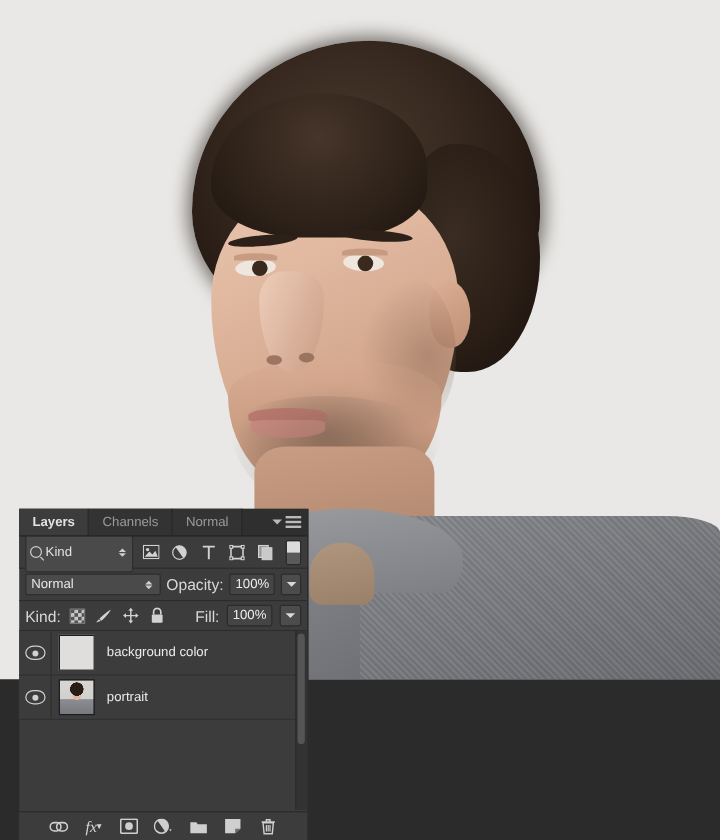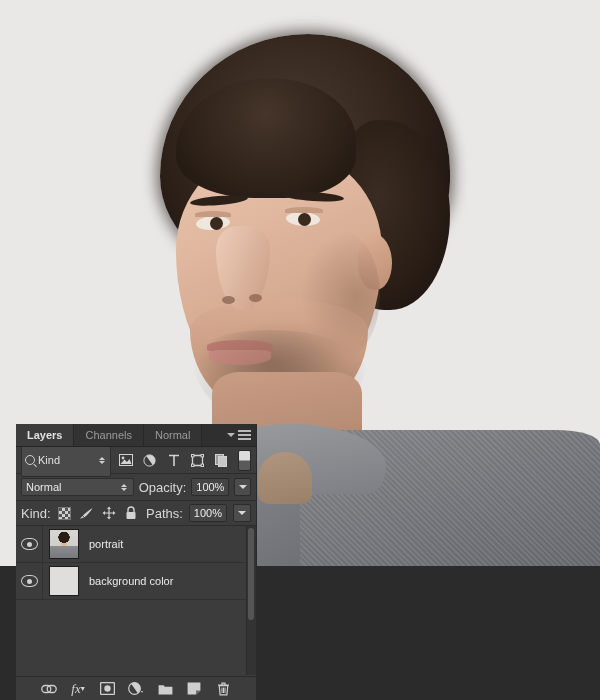--- a/index.html
+++ b/index.html
@@ -436,53 +436,53 @@
         <path d="M7 0.5 L9 3 H5 Z M7 13.5 L5 11 H9 Z M0.5 7 L3 5 V9 Z M13.5 7 L11 9 V5 Z" fill="#d2d2d2"></path>
         <path d="M7 2.5 V11.5 M2.5 7 H11.5" stroke="#d2d2d2" stroke-width="1.2"></path>
       </svg>
     </div>
     <div class="lock-ico">
       <svg width="12" height="14" viewBox="0 0 12 14">
         <path d="M3 6 V4 a3 3 0 0 1 6 0 V6" fill="none" stroke="#d2d2d2" stroke-width="1.4"></path>
         <rect x="1.5" y="6" width="9" height="7" rx="1" fill="#d2d2d2"></rect>
       </svg>
     </div>
-    <span class="field-label" style="margin-left:auto">Paths:</span>
+    <span class="field-label" style="margin-left:auto">Fill:</span>
     <div class="numbox">
       <span>100%</span>
     </div>
     <div class="dropbtn">
         <i></i>
       </div>
   </div>
 
   <div id="layer-list">
 
 
+
+    <div class="layer-row">
+      <div class="eye-cell">
+        <span class="eye">
+            <b></b>
+          </span>
+      </div>
+      <div class="thumb thumb-solid"></div>
+      <div class="layer-name">background color</div>
+    </div>
 
     <div class="layer-row">
       <div class="eye-cell">
         <span class="eye">
             <b></b>
           </span>
       </div>
       <div class="thumb thumb-portrait"></div>
       <div class="layer-name">portrait</div>
     </div>
 
-    <div class="layer-row">
-      <div class="eye-cell">
-        <span class="eye">
-            <b></b>
-          </span>
-      </div>
-      <div class="thumb thumb-solid"></div>
-      <div class="layer-name">background color</div>
-    </div>
-
   </div>
 
   <div id="panel-scroll">
     <div class="thumbbar"></div>
   </div>
 
   <div id="panel-bottom">
     <div class="bbtn">
       <svg width="16" height="10" viewBox="0 0 16 10">
         <rect x="0.8" y="1.5" width="9" height="7" rx="3.5" fill="none" stroke="#cfcfcf" stroke-width="1.3"></rect>

